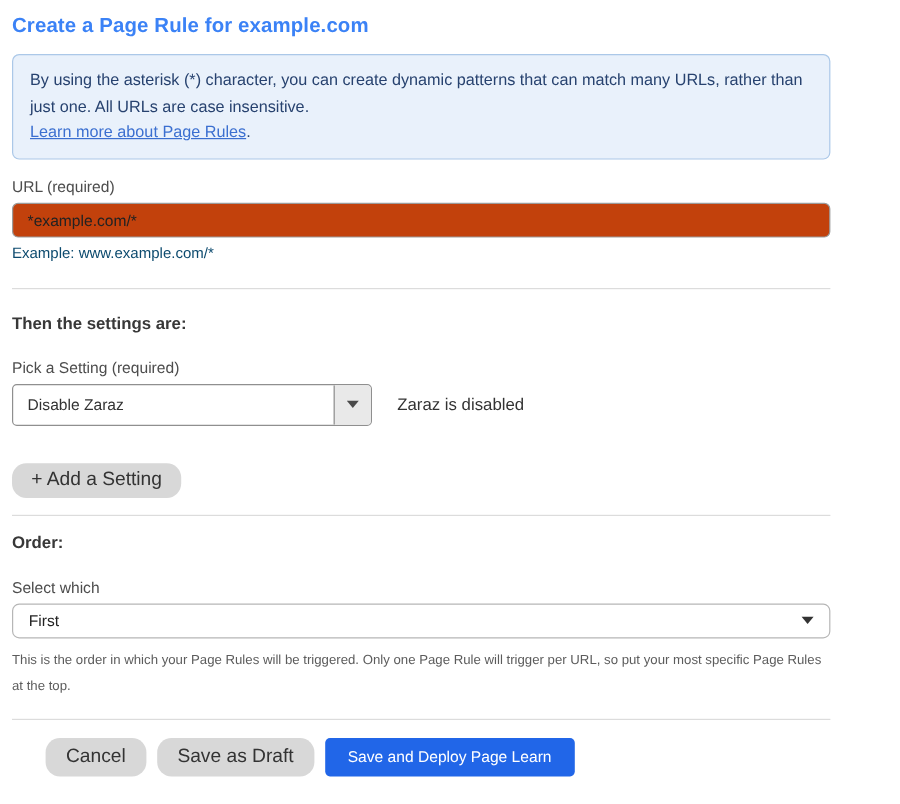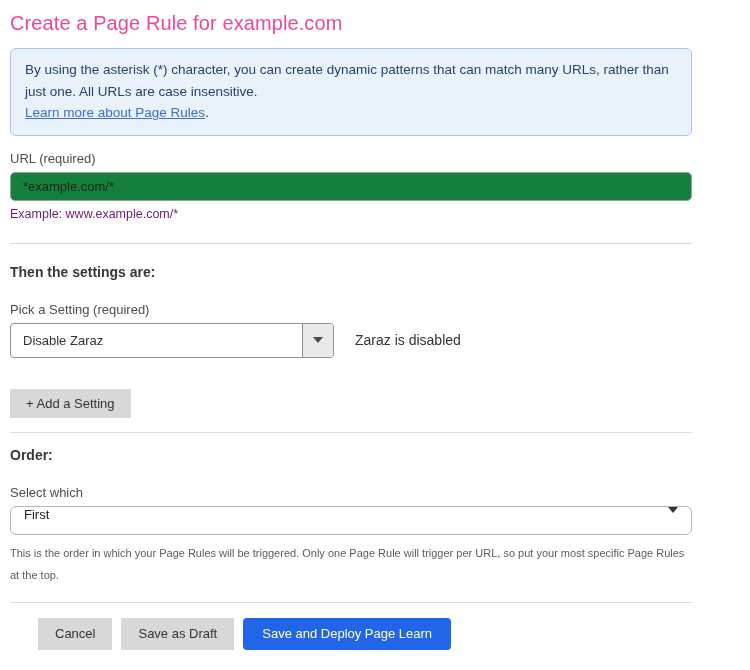--- a/index.html
+++ b/index.html
@@ -11,23 +11,23 @@
   }
   .page {
     width: 750px;
     height: 670px;
     padding: 10px 58px 0 10px;
     overflow: hidden;
   }
   .content { width: 682px; }
 
   h1.page-title {
-    font-size: 20px;
-    font-weight: normal;
-    color: #ec4899;
+    font-size: 17px;
+    font-weight: bold;
+    color: #3b82f6;
     letter-spacing: 0.1px;
     margin-top: 2px;
   }
 
   .info-box {
     margin-top: 13px;
     background: var(--info-bg, #e9f1fb);
     border: 1px solid var(--info-border, #abc8e8);
     border-radius: 6px;
     padding: 10px 14px 11px 14px;
@@ -47,33 +47,33 @@
 
   .field-label {
     margin-top: 15px;
     font-size: 13px;
     color: #4d4d4d;
   }
   input.url-input {
     margin-top: 6px;
     width: 100%;
     height: 29px;
-    background: #15803d;
+    background: #c2410c;
     border: 1px solid #9b9b9b;
     border-radius: 5px;
     padding: 0 12px;
     font-size: 13px;
     color: #222;
     font-family: "Liberation Sans", sans-serif;
     outline: none;
   }
   .helper-text {
     margin-top: 6px;
     font-size: 12.5px;
-    color: #701a75;
+    color: #0c4a6e;
   }
 
   hr.divider {
     border: none;
     border-top: 1px solid #dcdcdc;
     margin-top: 22px;
   }
 
   .section-heading {
     margin-top: 20px;
@@ -82,21 +82,21 @@
     color: #383838;
   }
   .field-label.spaced { margin-top: 22px; }
 
   .setting-row {
     margin-top: 6px;
     display: flex;
     align-items: center;
   }
   .combo {
-    width: 324px;
+    width: 300px;
     height: 35px;
     border: 1px solid #8f8f8f;
     border-radius: 4px;
     background: #ffffff;
     display: flex;
     align-items: stretch;
     cursor: pointer;
     overflow: hidden;
   }
   .combo-text {
@@ -128,36 +128,37 @@
   }
 
   button {
     font-family: "Liberation Sans", sans-serif;
     cursor: pointer;
     border: none;
   }
   .btn-gray {
     background: var(--gray-button, #d8d8d8);
     color: #333;
-    font-size: 13px;
-    border-radius: 0;
+    font-size: 16px;
+    border-radius: 12px;
     height: 30px;
     padding: 0 16px;
     text-align: center;
   }
   .add-setting { margin-top: 31px; height: 29px; }
 
   .select-box {
     margin-top: 6px;
     width: 100%;
     height: 29px;
     border: 1px solid #b6b6b6;
     border-radius: 6px;
     background: #fff;
     display: flex;
+    align-items: center;
     justify-content: space-between;
     padding: 0 13px;
     font-size: 13px;
     color: #222;
     cursor: pointer;
   }
   .select-box .caret { border-top-color: #333; }
   .order-helper {
     margin-top: 7px;
     font-size: 11px;

